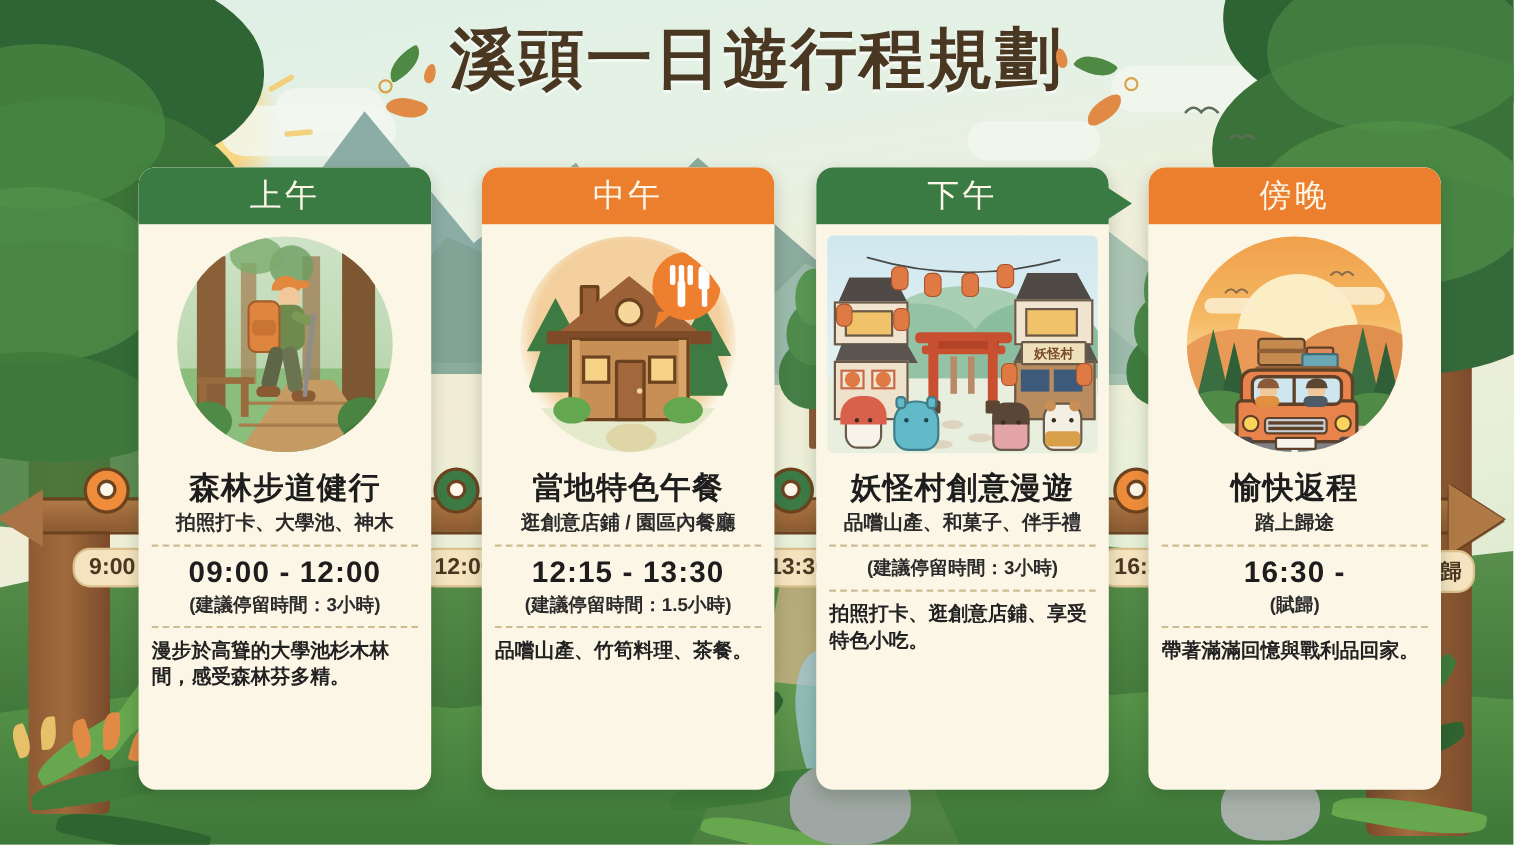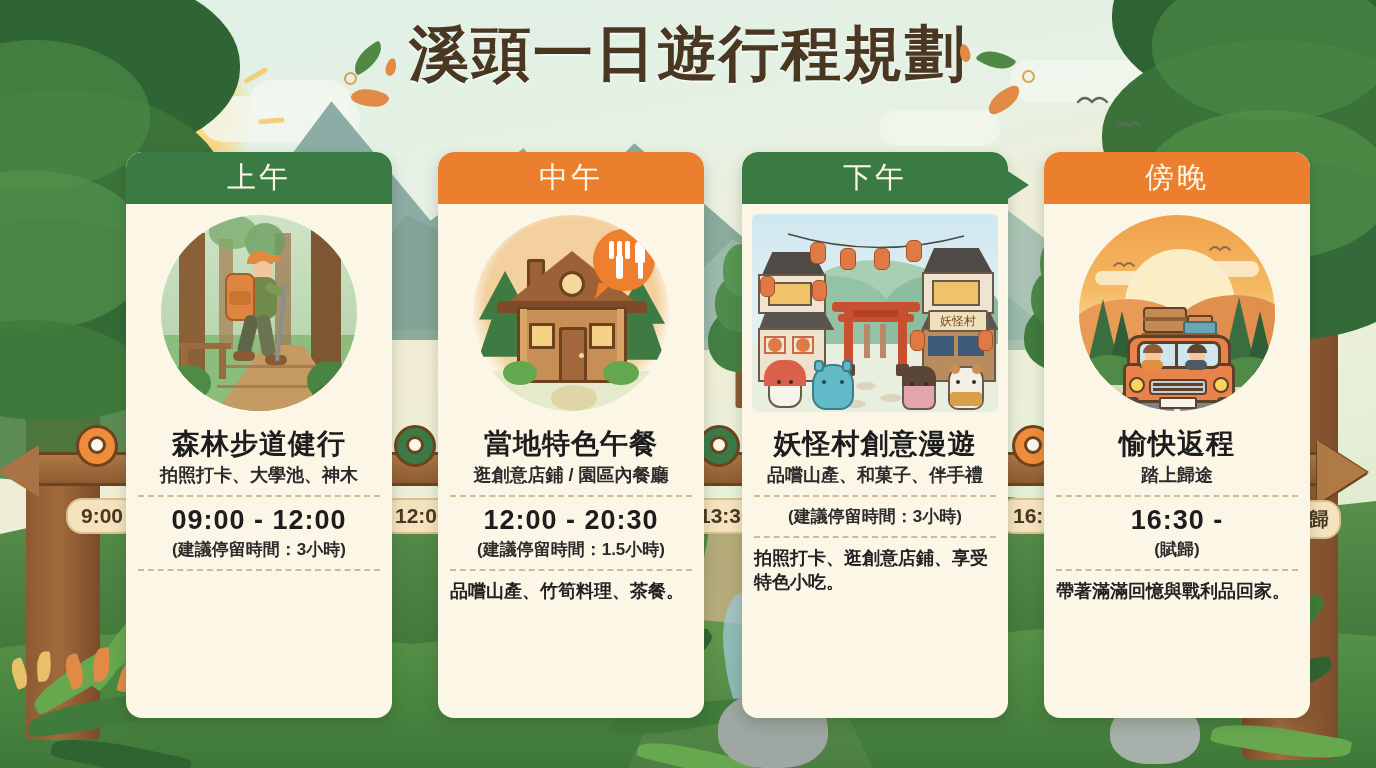--- a/index.html
+++ b/index.html
@@ -372,20 +372,21 @@
         <div class="a" style="left:150px;top:168px;width:40px;height:28px;background:#3f7a3a;border-radius:60% 10% 60% 10%;"></div>
       </div>
     </div>
     <div class="cbody">
       <div class="ctitle">森林步道健行</div>
       <div class="csub">拍照打卡、大學池、神木</div>
       <div class="hr"></div>
       <div class="ctime">09:00 - 12:00</div>
       <div class="cdur">(建議停留時間：3小時)</div>
       <div class="hr"></div>
+      <div class="cdesc">漫步於高聳的大學池杉木林間，感受森林芬多精。</div>
     </div>
   </div>
 
   <div class="card" style="left:438px;">
     <div class="hdr orange">中午</div>
     <div class="illus">
       <div class="circle-art" style="background:radial-gradient(circle at 50% 45%,#f6d2a2 0%,#f3cf9e 58%,#fbf6e6 70%);">
         <div class="a" style="left:0;top:156px;width:196px;height:40px;background:#e4eacb;"></div>
         <div class="a" style="left:78px;top:170px;width:46px;height:26px;background:#dfd6a8;border-radius:50%;"></div>
 
@@ -420,21 +421,21 @@
         <div class="a" style="left:152px;top:26px;width:5px;height:18px;background:#fff;border-radius:2px;"></div>
         <div class="a" style="left:143px;top:40px;width:7px;height:24px;background:#fff;border-radius:3px;"></div>
         <div class="a" style="left:162px;top:26px;width:10px;height:22px;background:#fff;border-radius:5px 5px 2px 2px;"></div>
         <div class="a" style="left:165px;top:44px;width:5px;height:20px;background:#fff;border-radius:3px;"></div>
       </div>
     </div>
     <div class="cbody">
       <div class="ctitle">當地特色午餐</div>
       <div class="csub">逛創意店鋪 / 園區內餐廳</div>
       <div class="hr"></div>
-      <div class="ctime">12:00 - 20:30</div>
+      <div class="ctime">12:15 - 13:30</div>
       <div class="cdur">(建議停留時間：1.5小時)</div>
       <div class="hr"></div>
       <div class="cdesc">品嚐山產、竹筍料理、茶餐。</div>
     </div>
   </div>
 
   <div class="card" style="left:742px;">
     <div class="hdr green">下午</div>
     <div class="illus">
       <div class="circle-art" style="width:246px;height:198px;border-radius:6px;background:linear-gradient(180deg,#cfe7ee 0%,#dff0f3 45%,#eef3e4 100%);">
@@ -467,21 +468,21 @@
 
         <div class="a" style="left:166px;top:34px;width:80px;height:26px;background:#4f4a45;clip-path:polygon(6% 100%,20% 0%,76% 0%,94% 100%);"></div>
         <div class="a" style="left:170px;top:58px;width:72px;height:42px;background:#f0e3cf;border:2px solid #6a5a49;box-sizing:border-box;"></div>
         <div class="a" style="left:180px;top:66px;width:48px;height:26px;background:#f0c36a;border:2px solid #6a5a49;box-sizing:border-box;"></div>
         <div class="a" style="left:164px;top:98px;width:86px;height:18px;background:#5b5550;clip-path:polygon(6% 100%,16% 0%,86% 0%,96% 100%);"></div>
         <div class="a" style="left:170px;top:114px;width:74px;height:54px;background:#b98c5f;border:2px solid #6a5a49;box-sizing:border-box;"></div>
         <div class="a" style="left:176px;top:122px;width:26px;height:20px;background:#3e5a7a;"></div>
         <div class="a" style="left:206px;top:122px;width:26px;height:20px;background:#3e5a7a;"></div>
 
         <div class="a" style="left:176px;top:96px;width:60px;height:22px;background:#efe0bc;border:2px solid #6a5a49;box-sizing:border-box;border-radius:2px;"></div>
-        <div class="a" style="left:176px;top:97px;width:60px;height:20px;line-height:20px;text-align:center;font-size:12px;font-weight:normal;color:#7a4a28;">妖怪村</div>
+        <div class="a" style="left:176px;top:97px;width:60px;height:20px;line-height:20px;text-align:center;font-size:12px;font-weight:bold;color:#7a4a28;">妖怪村</div>
 
         <svg class="a" style="left:34px;top:16px;" width="180" height="30" viewBox="0 0 180 30">
           <path d="M2 4 Q90 30 178 6" stroke="#4a4a44" stroke-width="1.6" fill="none"></path>
         </svg>
         <div class="a" style="left:58px;top:28px;width:16px;height:22px;background:#e07a44;border:1.6px solid #a8522c;border-radius:6px;box-sizing:border-box;"></div>
         <div class="a" style="left:88px;top:34px;width:16px;height:22px;background:#e07a44;border:1.6px solid #a8522c;border-radius:6px;box-sizing:border-box;"></div>
         <div class="a" style="left:122px;top:34px;width:16px;height:22px;background:#e07a44;border:1.6px solid #a8522c;border-radius:6px;box-sizing:border-box;"></div>
         <div class="a" style="left:154px;top:26px;width:16px;height:22px;background:#e07a44;border:1.6px solid #a8522c;border-radius:6px;box-sizing:border-box;"></div>
         <div class="a" style="left:8px;top:62px;width:15px;height:21px;background:#e07a44;border:1.6px solid #a8522c;border-radius:6px;box-sizing:border-box;"></div>
         <div class="a" style="left:60px;top:66px;width:15px;height:21px;background:#e07a44;border:1.6px solid #a8522c;border-radius:6px;box-sizing:border-box;"></div>

